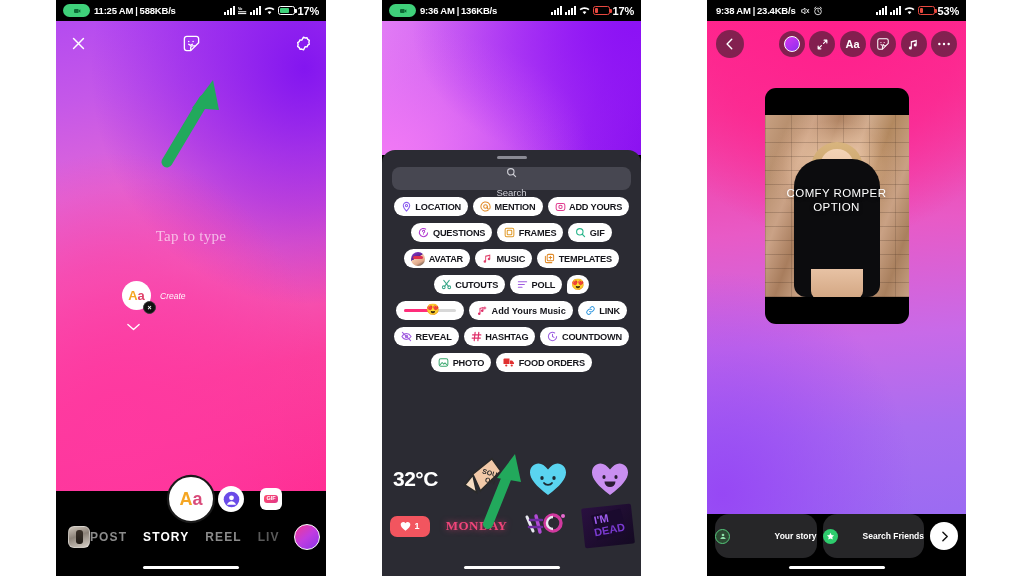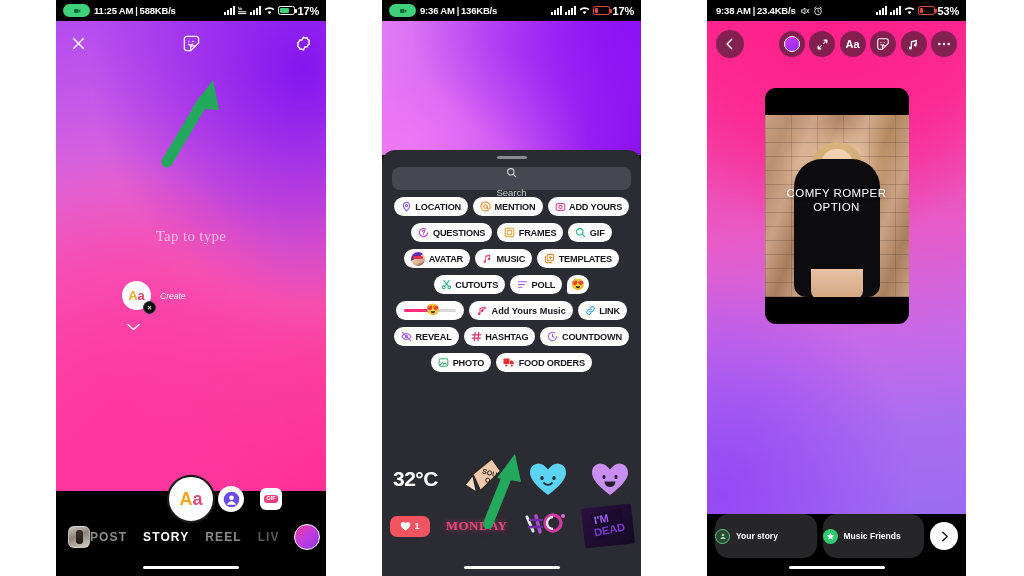--- a/index.html
+++ b/index.html
@@ -260,21 +260,21 @@
     text-align:center; color:#fff; font-weight:normal; font-size:11.5px;
     letter-spacing:0.4px; line-height:1.18; z-index:5;
     text-shadow:0 1px 4px rgba(0,0,0,.35);
   }
   .r-bottom-row {
     position:absolute; left:0; right:0; bottom:26px; height:28px;
     display:flex; align-items:center; padding:0 8px; gap:6px; z-index:25;
   }
   .audience-pill {
     flex:1; height:44px; border-radius:14px; background:#262628;
-    display:flex; align-items:center; justify-content:flex-start; gap:6px;
+    display:flex; align-items:center; justify-content:space-between; gap:6px;
     color:#fff; font-size:8.5px; font-weight:bold;
   }
   .aud-ico { width:15px;height:15px;border-radius:50%; display:flex;align-items:center;justify-content:center;}
   .aud-ico.story{ background:#2c4a33; border:1.2px solid #55c97b;}
   .aud-ico.cf{ background:#2ecc6d; }
   .send-btn {
     width:28px;height:28px;border-radius:50%;background:#fff;flex:0 0 auto;
     display:flex;align-items:center;justify-content:center;
   }
 
@@ -849,21 +849,21 @@
             </svg>
       </span>
       <span>Your story</span>
     </div>
     <div class="audience-pill">
       <span class="aud-ico cf">
         <svg width="9" height="9" viewBox="0 0 24 24" fill="#fff">
               <path d="M12 2l2.9 6.2 6.8.8-5 4.6 1.3 6.7L12 17l-6 3.3L7.3 13.6 2.3 9l6.8-.8z"></path>
             </svg>
       </span>
-      <span>Music Friends</span>
+      <span>Search Friends</span>
     </div>
     <div class="send-btn">
       <svg width="13" height="13" viewBox="0 0 24 24" fill="none" stroke="#111" stroke-width="2.6" stroke-linecap="round" stroke-linejoin="round">
             <path d="M9 4l8 8-8 8"></path>
           </svg>
     </div>
   </div>
 
   <div class="home-ind"></div>
 </div>

